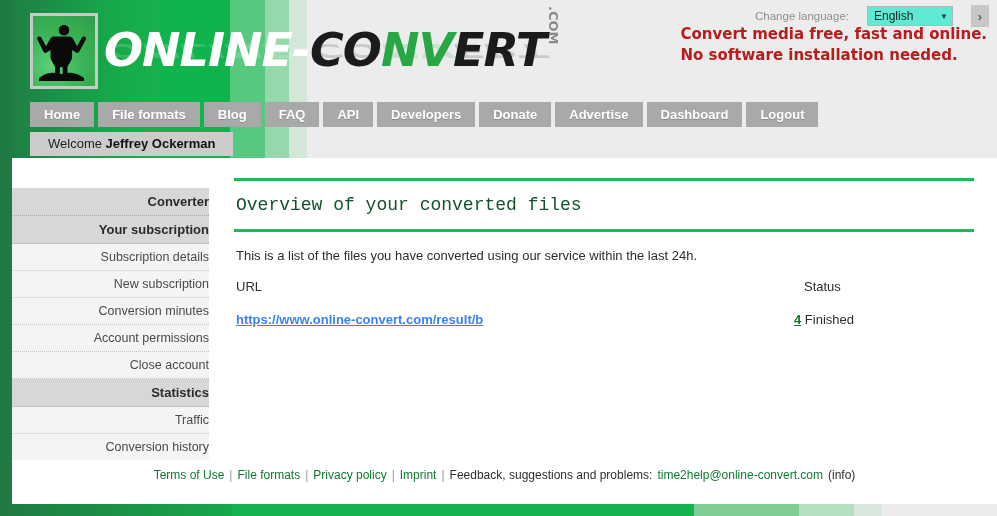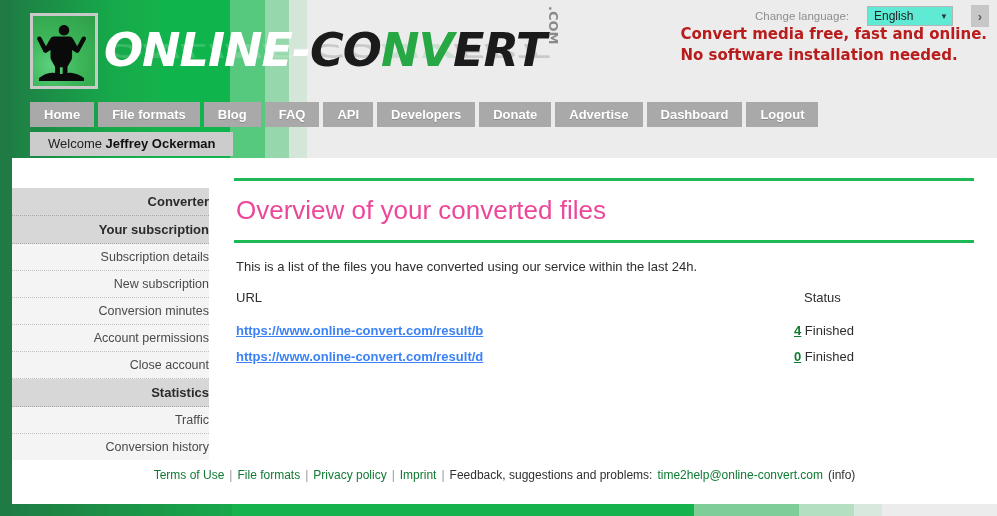--- a/index.html
+++ b/index.html
@@ -237,23 +237,23 @@
   .content {
     position: absolute;
     left: 222px; top: 20px;
     width: 740px;
   }
   .rule-top {
     border-top: 3px solid #1db954;
     margin-bottom: 0;
   }
   .page-title {
-    font-family: Liberation Sans, sans-serif;
-    font-size: 26px;
-    color: #ec4899;
+    font-family: Liberation Mono, monospace;
+    font-size: 18px;
+    color: #14532d;
     padding: 14px 0 14px 2px;
   }
   .rule-bot { border-top: 3px solid #1db954; }
   .intro {
     font-size: 13px;
     color: #2d2d2d;
     padding: 16px 0 0 2px;
   }
   .tbl {
     width: 740px;
@@ -430,29 +430,20 @@
         <tbody>
           <tr>
             <td class="url-cell">
               <span class="url-link">https://www.online-convert.com/result/b</span>
             </td>
             <td class="st-cell">
               <span class="st-frag">4</span>
               <span class="st-text">Finished</span>
             </td>
           </tr>
-          <tr>
-            <td class="url-cell">
-              <span class="url-link">https://www.online-convert.com/result/d</span>
-            </td>
-            <td class="st-cell">
-              <span class="st-frag">0</span>
-              <span class="st-text">Finished</span>
-            </td>
-          </tr>
         </tbody>
       </table>
     </div>
   </div>
 
   <div class="foot-sep"></div>
 
   <div class="footer">
     <a href="#">Terms of Use</a>
     <span class="sep">|</span>

